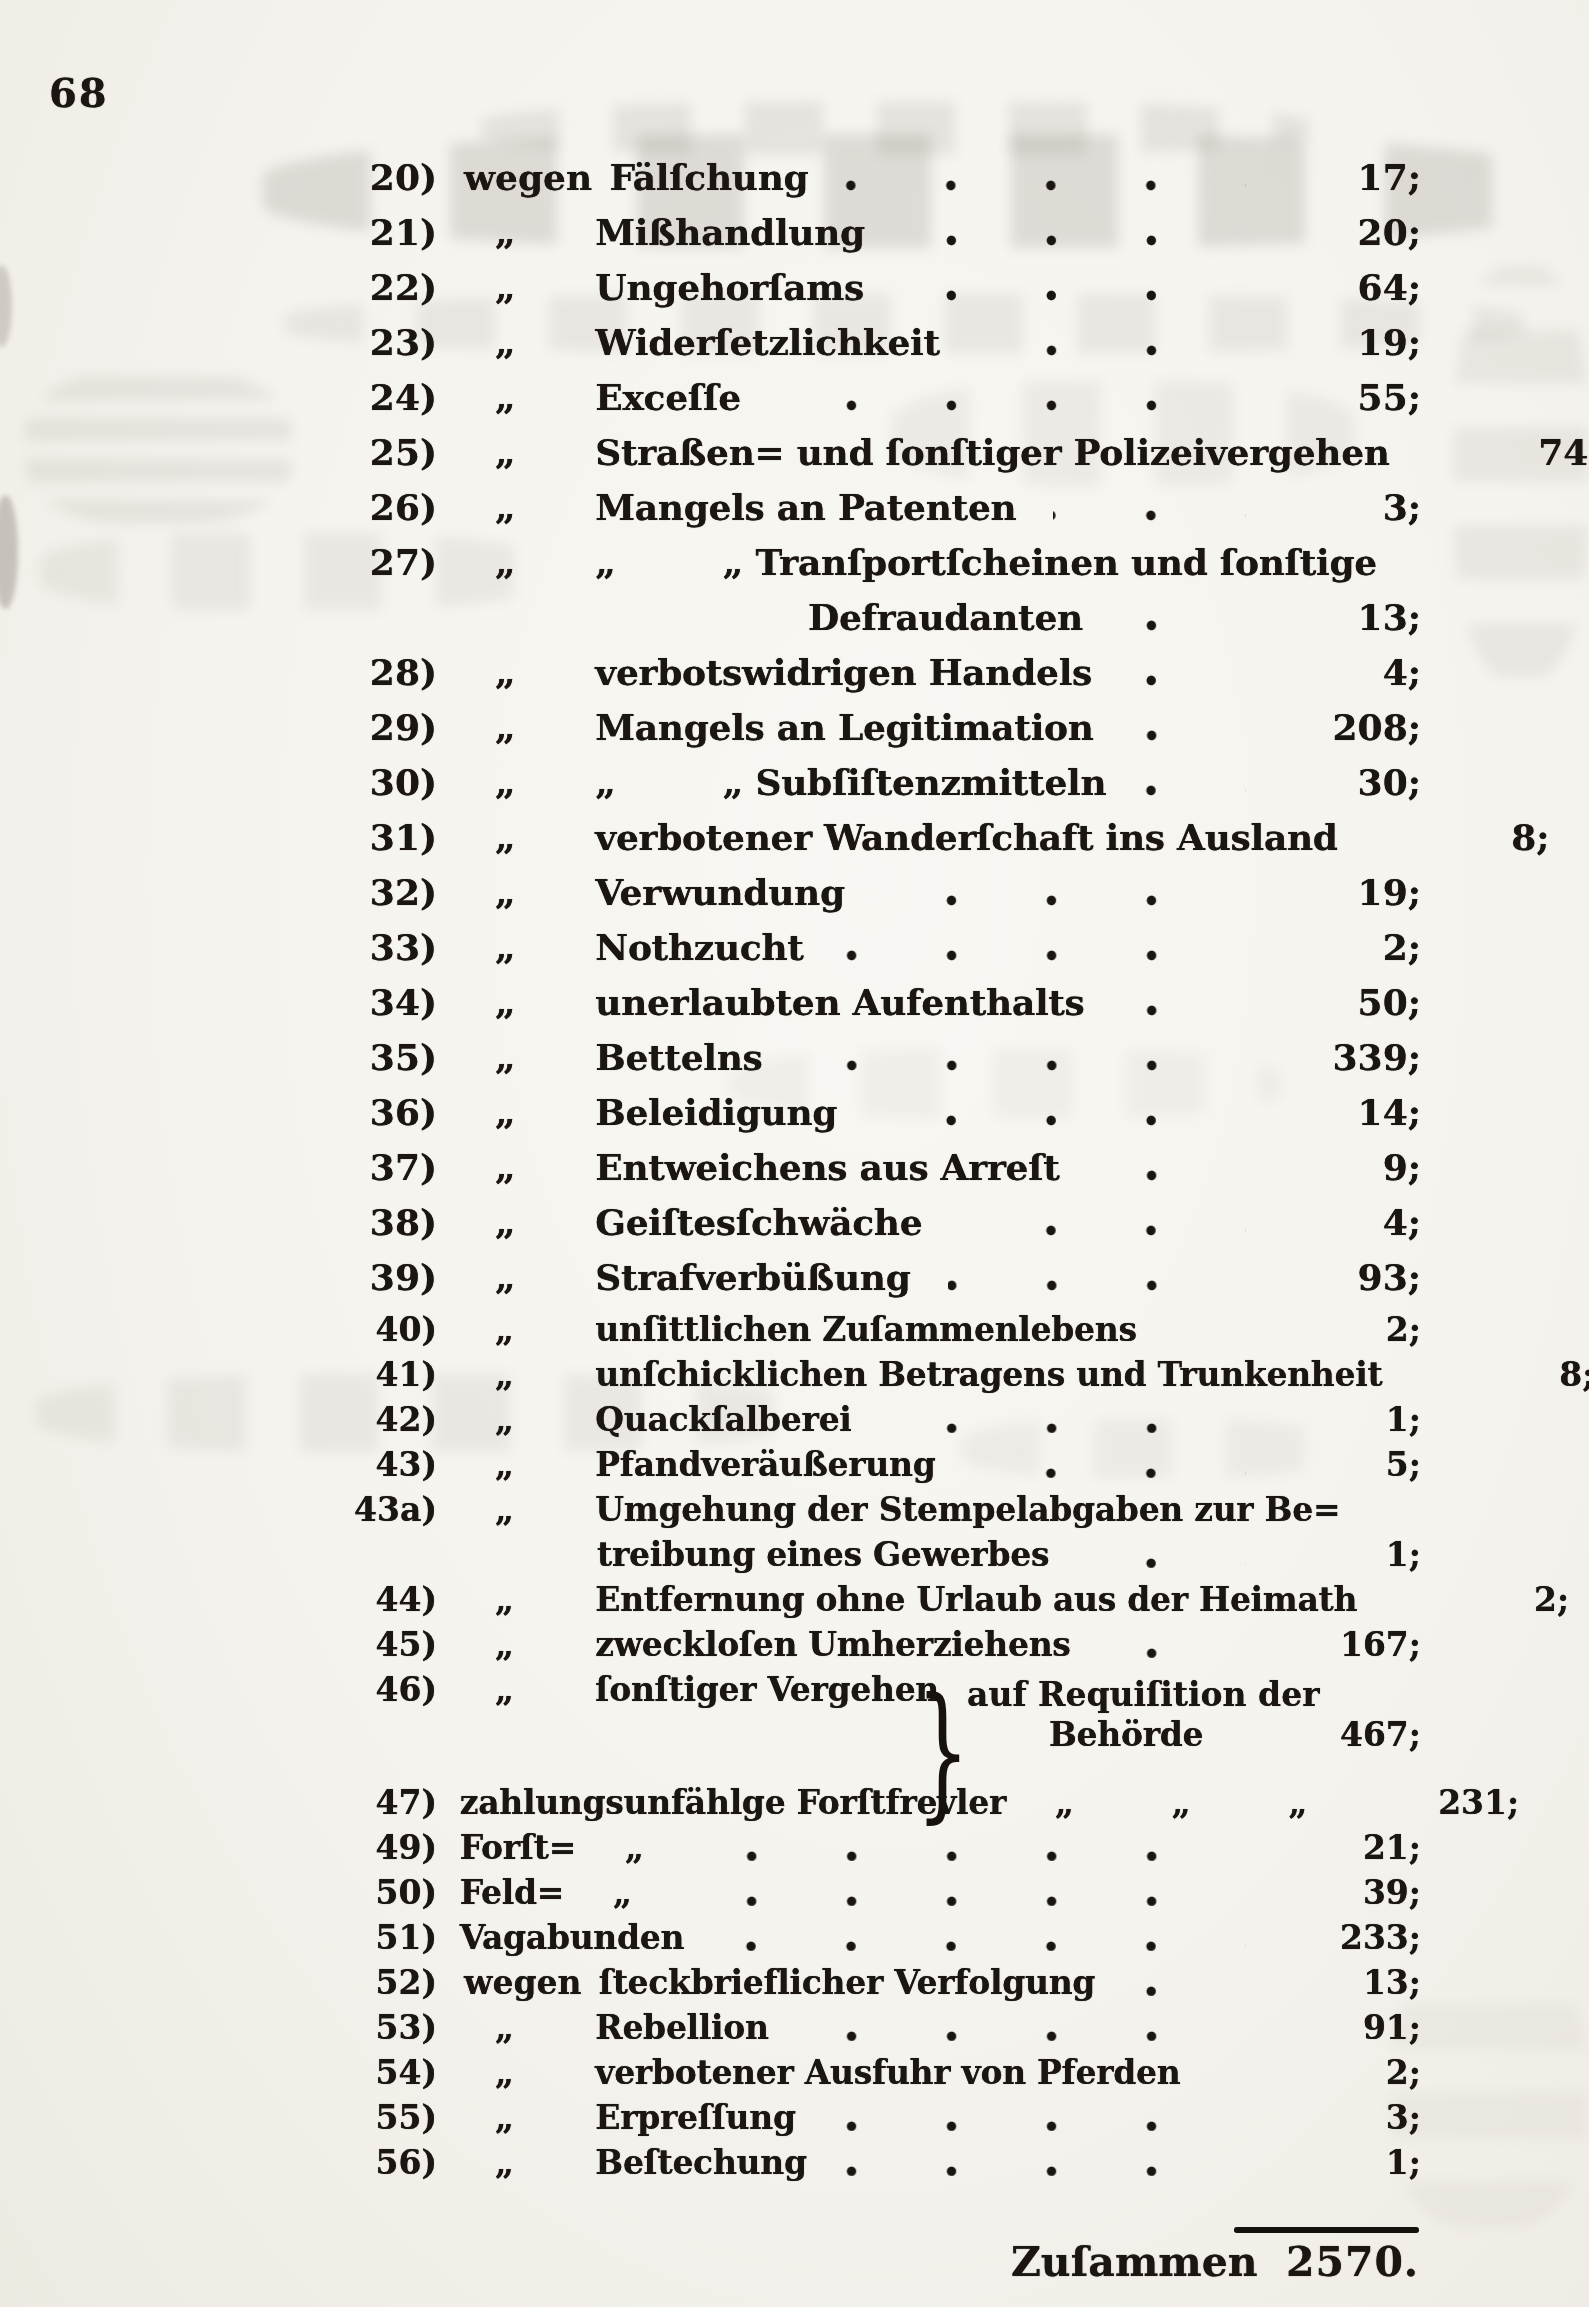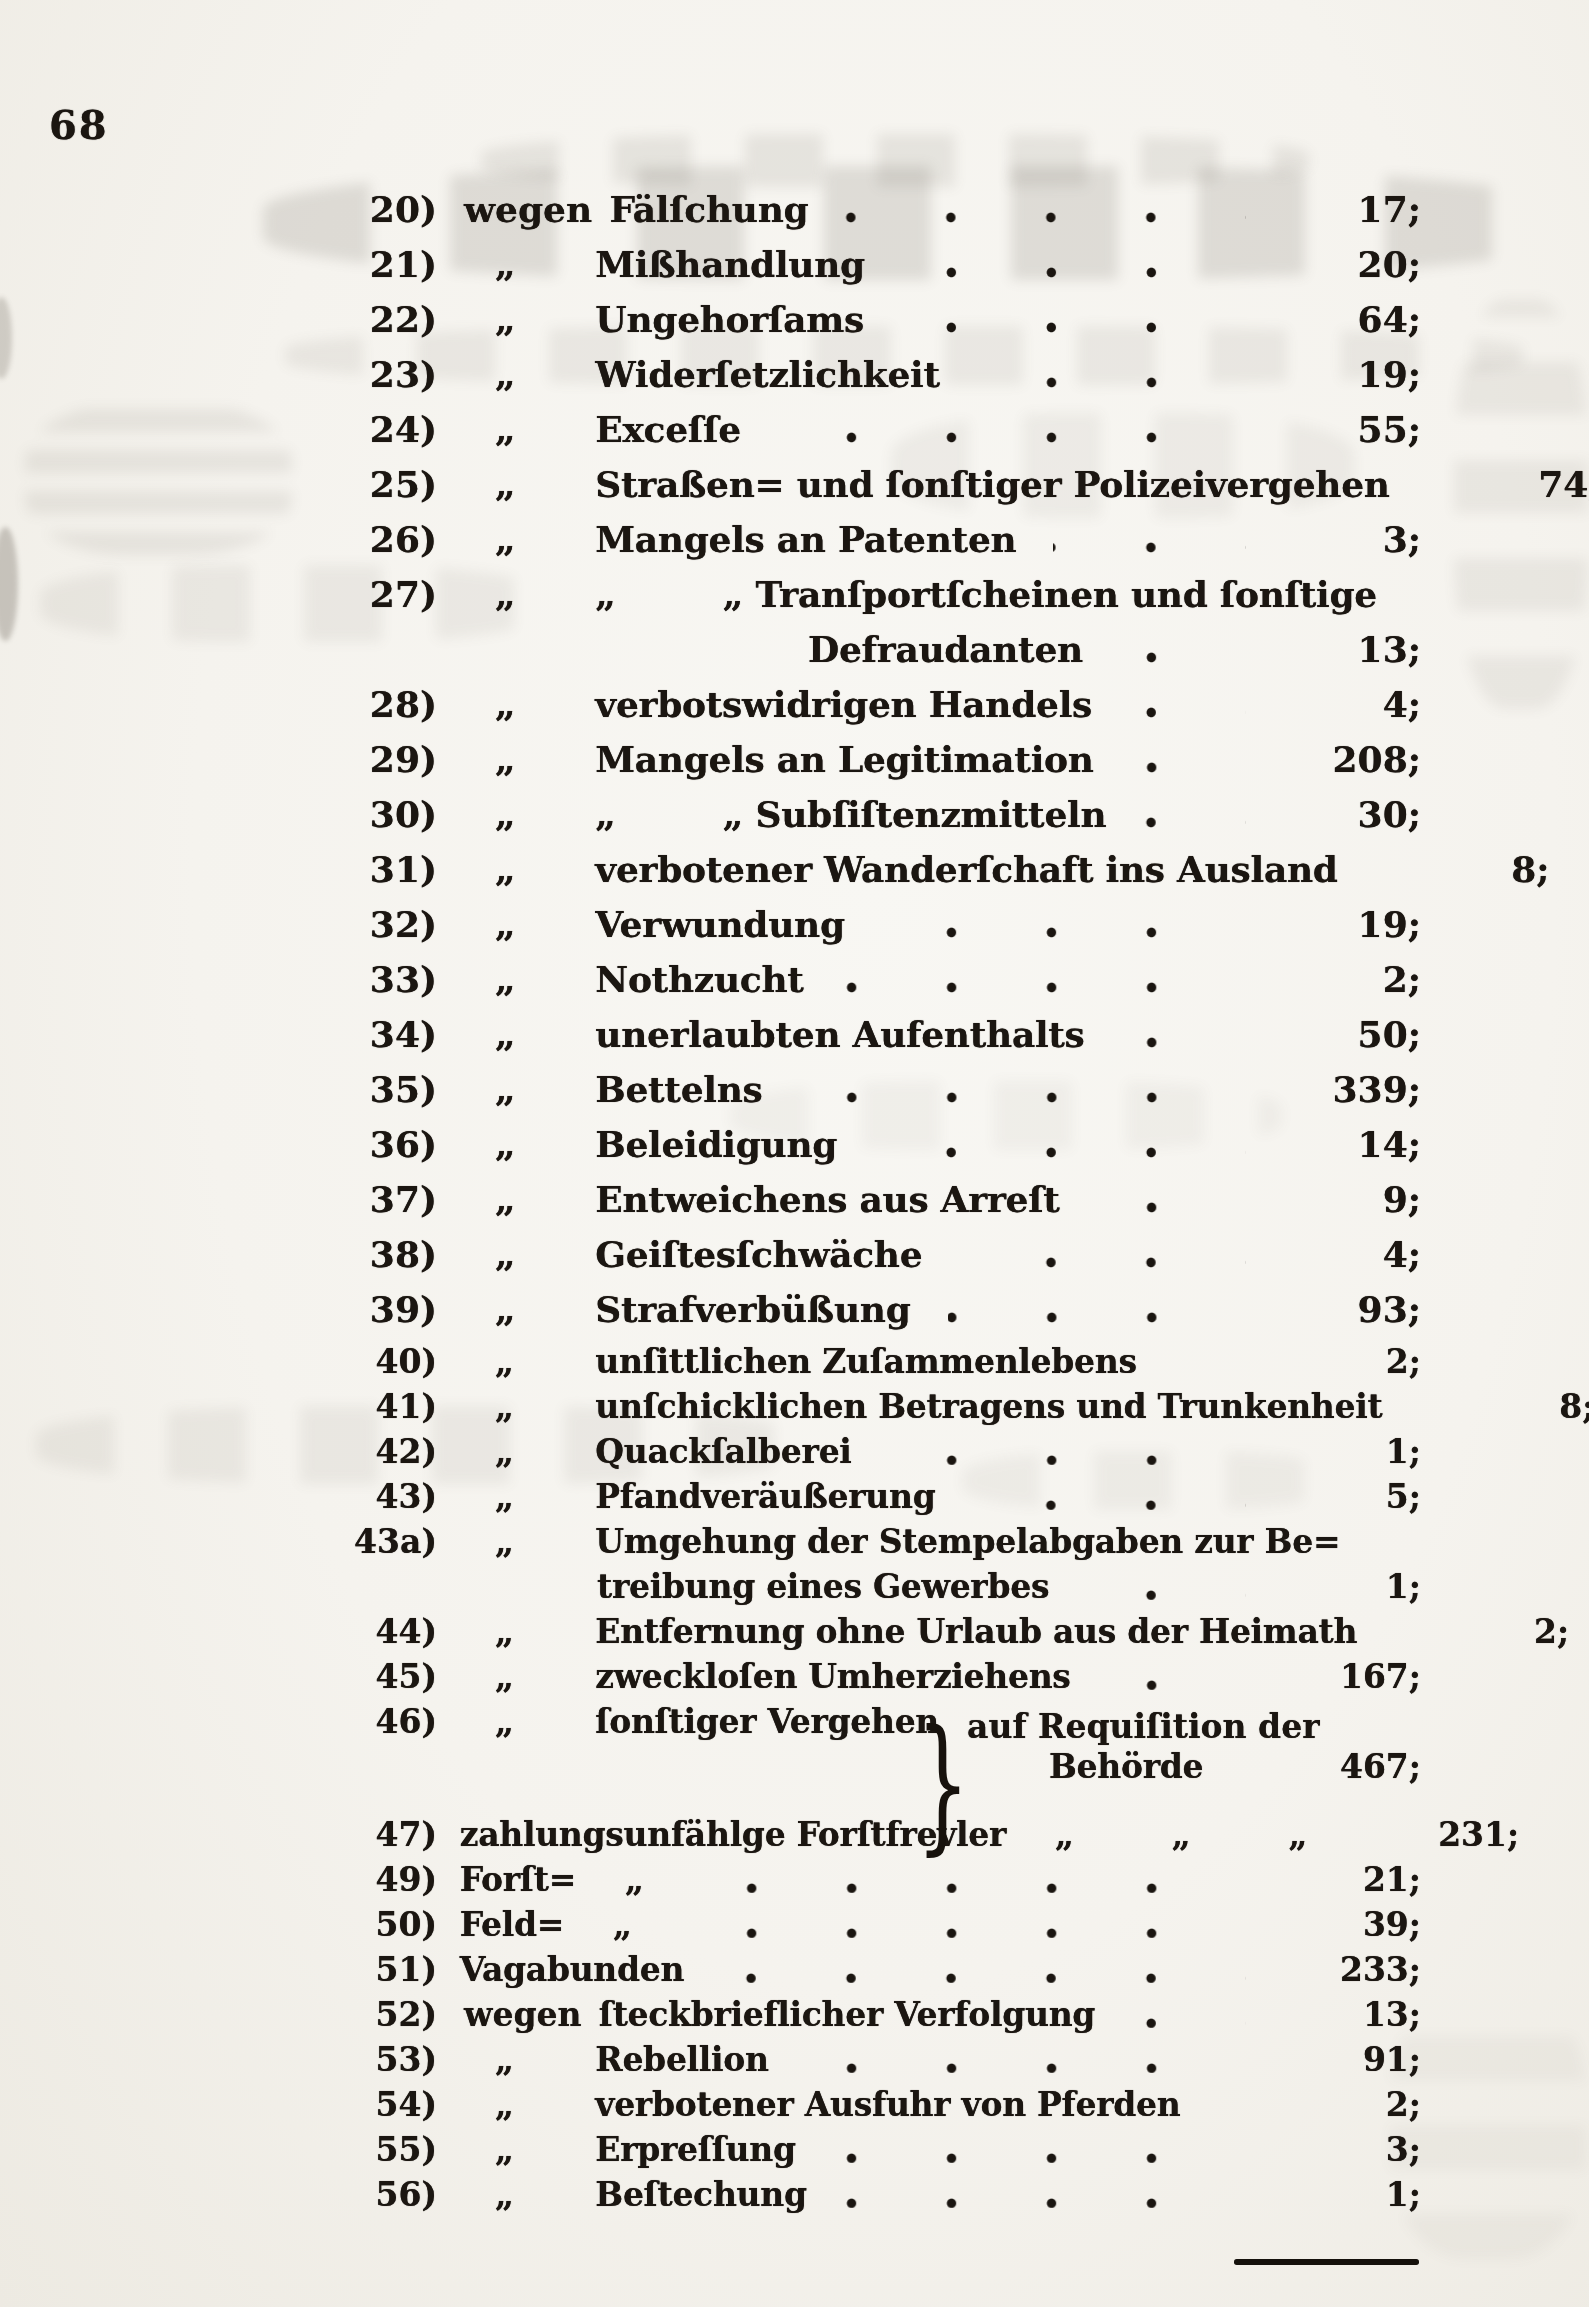--- a/index.html
+++ b/index.html
@@ -2,21 +2,21 @@
 <html style="font-size:14.3px"><head>
 <meta charset="utf-8">
 <style>
   html,body{margin:0;padding:0;}
   body{
     width:1589px;height:2307px;position:relative;overflow:hidden;
     background:radial-gradient(ellipse at 55% 38%, #f8f7f3 0%, #f5f3ee 55%, #edeae2 100%);
     font-family:"DejaVu Serif","Liberation Serif",serif;
     color:#1b1611;
   }
-  .page{position:absolute;inset:0;margin-top:32px;}
+  .page{position:absolute;inset:0;}
 
   
   .ghost{
     position:absolute;border-radius:38%;
     background:repeating-linear-gradient(90deg, rgba(95,88,77,.85) 0 78px, rgba(95,88,77,0) 78px 132px);
     filter:blur(6.2px);pointer-events:none;
   }
   .g1{left:481px;top:102px;width:828px;height:53px;opacity:.13;}
   .g2{left:263px;top:134px;width:1305px;height:114px;opacity:.17;
       background:repeating-linear-gradient(90deg, rgba(88,82,72,.9) 0 107px, rgba(88,82,72,0) 107px 187px);}
@@ -395,14 +395,15 @@
         <span class="leader"></span>
         <span class="count">1;</span>
       </div>
     </div>
 
   <div class="brace">}</div>
 
   <div class="requisition">auf Requiſition der</div>
 
   <div class="total-rule"></div>
+  <div class="total-line"><span>Zuſammen</span><span>  </span><span class="val">2570.</span></div>
 </div>
 
 
 </body></html>

